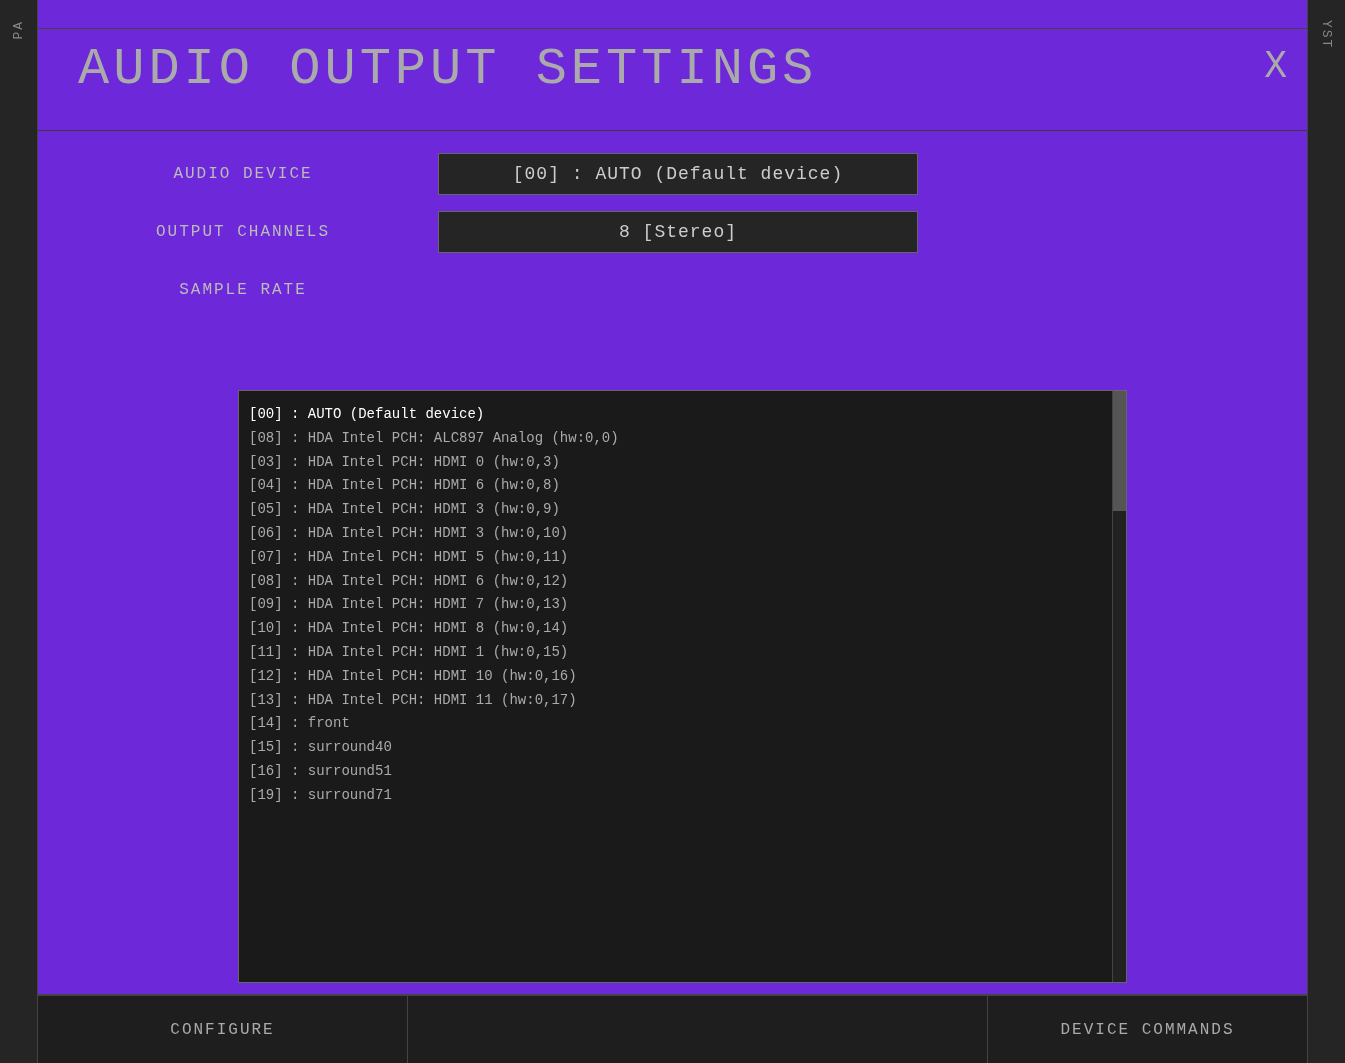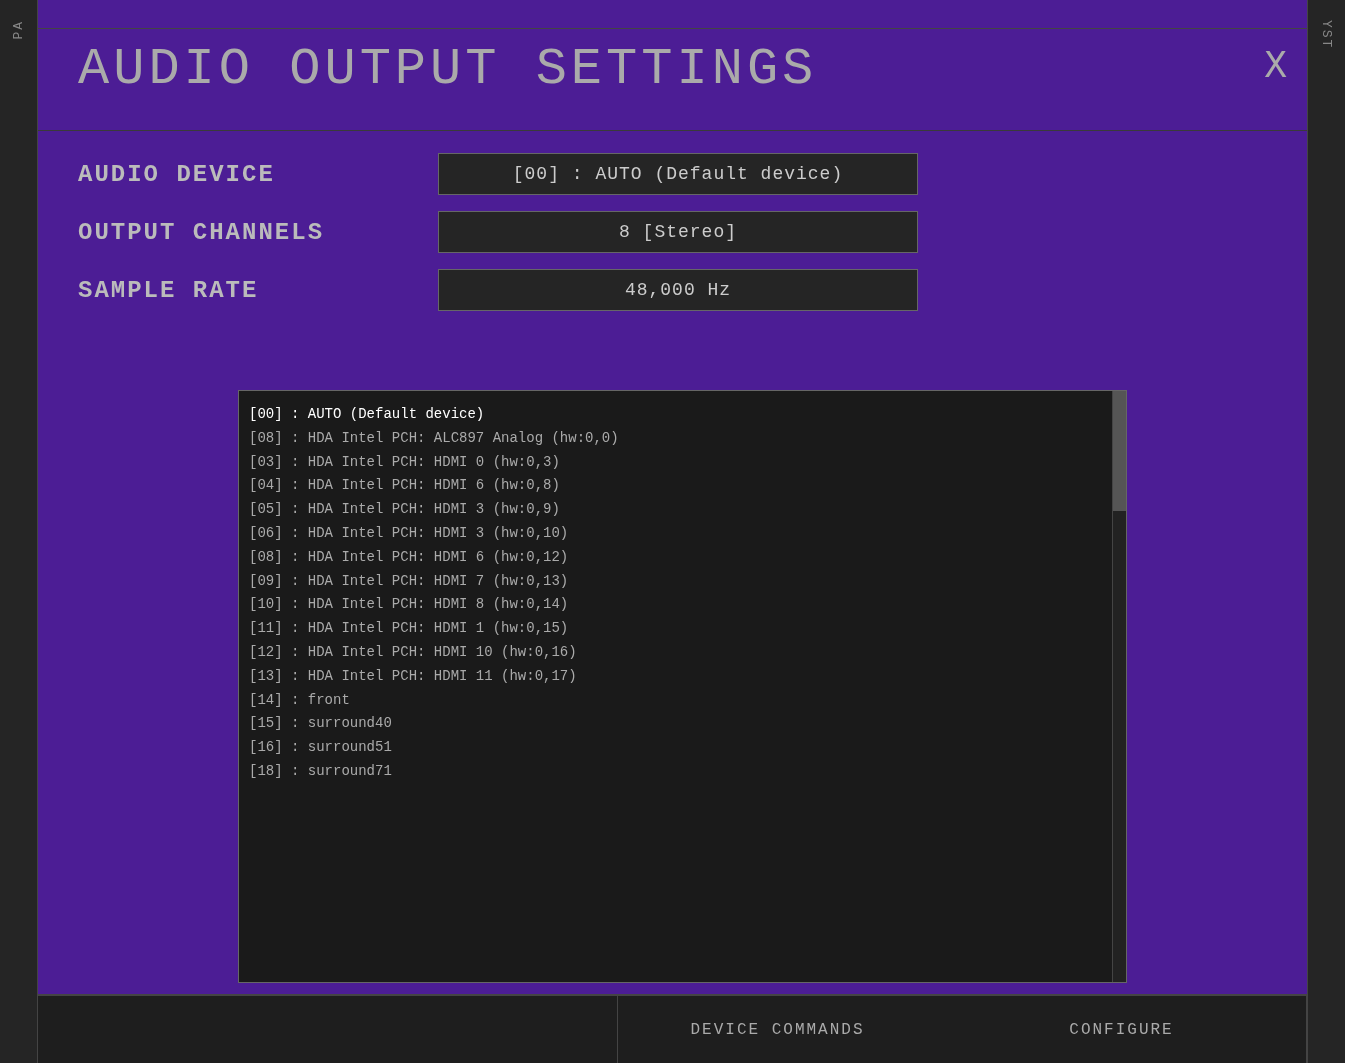--- a/index.html
+++ b/index.html
@@ -58,21 +58,21 @@
       font-family: 'Courier New', monospace;
     }
 
     
     .main-area {
       position: absolute;
       top: 0;
       left: 38px;
       right: 38px;
       bottom: 0;
-      background: #4c1d95;
+      background: #6d28d9;
     }
 
     
     .top-border {
       position: absolute;
       top: 28px;
       left: 0; right: 0;
       height: 1px;
       background: #444;
     }
@@ -135,27 +135,27 @@
 
     .setting-row {
       display: flex;
       align-items: center;
       padding: 0 40px;
       height: 58px;
     }
 
     .setting-label {
       width: 360px;
-      text-align: left;
+      text-align: center;
       padding-right: 30px;
       color: #bbb;
-      font-size: 24px;
+      font-size: 16px;
       letter-spacing: 2px;
       font-family: 'Courier New', monospace;
-      font-weight: 700;
+      font-weight: 400;
     }
 
     .setting-value {
       flex: 1;
       max-width: 480px;
       height: 42px;
       border: 1.5px solid #666;
       background: #252525;
       color: #ccc;
       font-size: 18px;
@@ -300,48 +300,48 @@
       <div class="setting-value">[00] : AUTO (Default device)</div>
     </div>
 
     <div class="setting-row">
       <div class="setting-label">OUTPUT CHANNELS</div>
       <div class="setting-value">8 [Stereo]</div>
     </div>
 
     <div class="setting-row">
       <div class="setting-label">SAMPLE RATE</div>
-      <div class="setting-value">48,000 Hz</div>
     </div>
   </div>
 
   <div class="device-list-container">
     <div class="device-list-scroll" id="device-list-scroll">
     <div class="device-item selected">[00] : AUTO (Default device)</div>
         <div class="device-item">[08] : HDA Intel PCH: ALC897 Analog (hw:0,0)</div>
         <div class="device-item">[03] : HDA Intel PCH: HDMI 0 (hw:0,3)</div>
         <div class="device-item">[04] : HDA Intel PCH: HDMI 6 (hw:0,8)</div>
         <div class="device-item">[05] : HDA Intel PCH: HDMI 3 (hw:0,9)</div>
         <div class="device-item">[06] : HDA Intel PCH: HDMI 3 (hw:0,10)</div>
+        <div class="device-item">[07] : HDA Intel PCH: HDMI 5 (hw:0,11)</div>
         <div class="device-item">[08] : HDA Intel PCH: HDMI 6 (hw:0,12)</div>
         <div class="device-item">[09] : HDA Intel PCH: HDMI 7 (hw:0,13)</div>
         <div class="device-item">[10] : HDA Intel PCH: HDMI 8 (hw:0,14)</div>
         <div class="device-item">[11] : HDA Intel PCH: HDMI 1 (hw:0,15)</div>
         <div class="device-item">[12] : HDA Intel PCH: HDMI 10 (hw:0,16)</div>
         <div class="device-item">[13] : HDA Intel PCH: HDMI 11 (hw:0,17)</div>
         <div class="device-item">[14] : front</div>
         <div class="device-item">[15] : surround40</div>
         <div class="device-item">[16] : surround51</div>
-        <div class="device-item">[18] : surround71</div>
+        <div class="device-item">[19] : surround71</div>
       </div>
     <div class="scrollbar-track">
       <div class="scrollbar-thumb"></div>
     </div>
   </div>
 
   <div class="bottom-border"></div>
 
   <div class="footer-bar">
+    <button class="footer-btn configure-btn">CONFIGURE</button>
     <button class="footer-btn device-commands-btn">DEVICE COMMANDS</button>
-    <button class="footer-btn configure-btn">CONFIGURE</button>
   </div>
 
 </div>
 
 </body></html>

